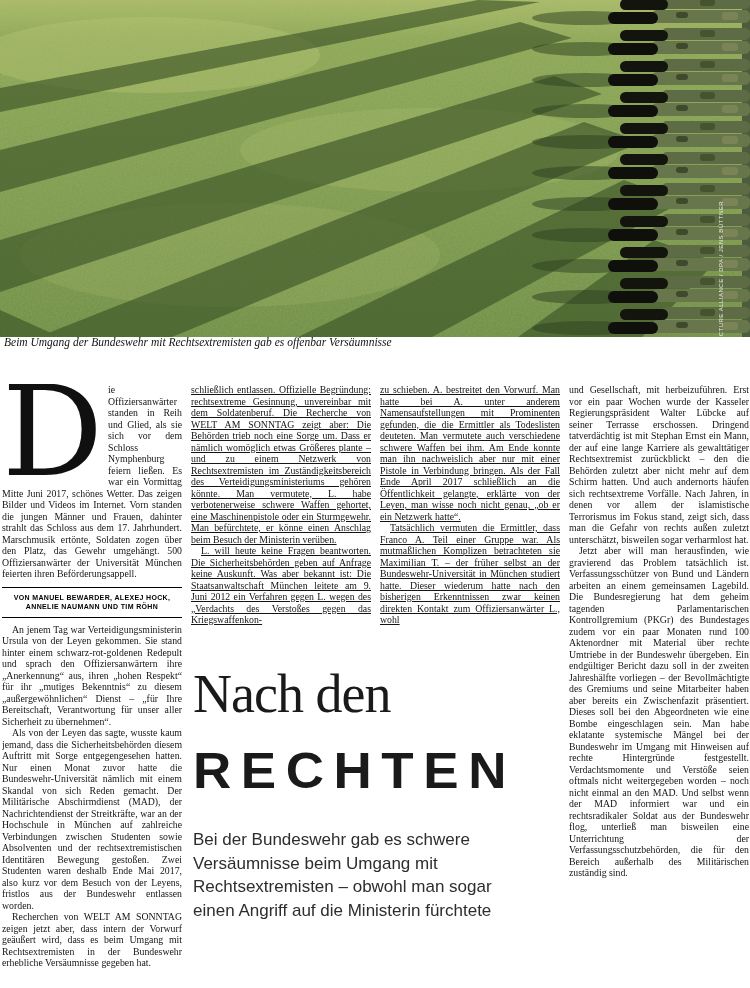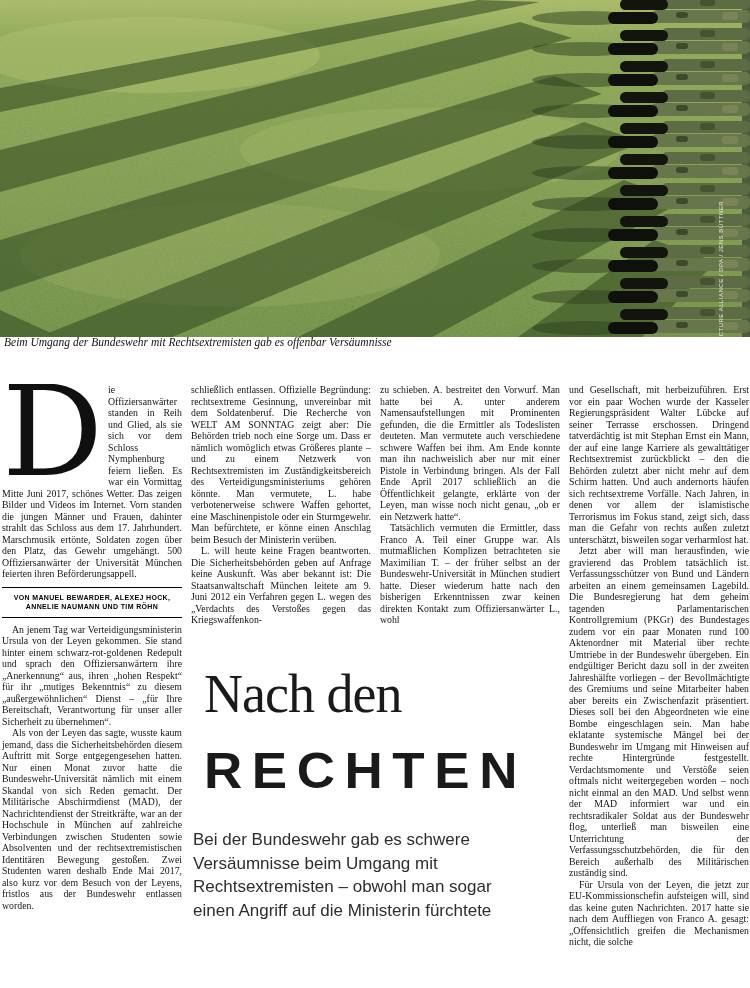--- a/index.html
+++ b/index.html
@@ -24,23 +24,23 @@
            font-size:126px;line-height:96px;height:94px;padding-right:5px;color:#101010;}
   
   .byline-block{margin:7px 0 6px 0;}
   .rule{border-top:1.3px solid #000;height:0;}
   .byline-line{font-family:"Liberation Sans",sans-serif;font-weight:700;
                font-size:7px;letter-spacing:.35px;line-height:9.5px;text-align:center;color:#000;}
   .byline-block .rule:first-child{margin-bottom:5px;}
   .byline-block .rule:last-child{margin-top:5px;}
   
   .two-cols{display:grid;grid-template-columns:180px 180px;column-gap:9px;
-            height:258px;overflow:hidden;}
+            height:258px;overflow:hidden;text-decoration:underline;}
   .headline-block{margin-top:14px;padding-left:2px;}
-  .headline-block h1{margin:11px;font-weight:400;}
+  .headline-block h1{margin:0;font-weight:400;}
   .hl-serif{display:block;font-family:"Liberation Serif",serif;font-size:54px;
             line-height:76px;letter-spacing:-1px;color:#1a1a1a;}
   .hl-sans{display:block;font-family:"Liberation Sans",sans-serif;font-weight:700;
            font-size:50px;line-height:78px;letter-spacing:9px;color:#1a1a1a;
            transform:scaleX(1.06);transform-origin:left center;}
   .subhead{margin-top:18px !important;max-width:338px;text-align:left !important;
            font-family:"Liberation Sans",sans-serif;font-weight:300;
            font-size:17px !important;line-height:23.5px !important;color:#2d2d2d;}
 </style>
 </head>
@@ -112,20 +112,21 @@
     <div class="col">
       <p><span class="dropcap">D</span><span>ie Offiziersanwärter standen in Reih und Glied, als sie sich vor dem Schloss Nymphenburg feiern ließen. Es war ein Vormittag Mitte Juni 2017, schönes Wetter. Das zeigen Bilder und Videos im Internet. Vorn standen die jungen Männer und Frauen, dahinter strahlt das Schloss aus dem 17. Jahrhundert. Marschmusik ertönte, Soldaten zogen über den Platz, das Gewehr umgehängt. 500 Offiziersanwärter der Universität München feierten ihren Beförderungsappell.</span></p>
       <div class="byline-block">
         <div class="rule"></div>
         <div class="byline-line">VON MANUEL BEWARDER, ALEXEJ HOCK,</div>
         <div class="byline-line">ANNELIE NAUMANN UND TIM RÖHN</div>
         <div class="rule"></div>
       </div>
       <p class="indent">An jenem Tag war Verteidigungsministerin Ursula von der Leyen gekommen. Sie stand hinter einem schwarz-rot-goldenen Redepult und sprach den Offiziersanwärtern ihre „Anerkennung“ aus, ihren „hohen Respekt“ für ihr „mutiges Bekenntnis“ zu diesem „außergewöhnlichen“ Dienst – „für Ihre Bereitschaft, Verantwortung für unser aller Sicherheit zu übernehmen“.</p>
       <p class="indent">Als von der Leyen das sagte, wusste kaum jemand, dass die Sicherheitsbehörden diesem Auftritt mit Sorge entgegengesehen hatten. Nur einen Monat zuvor hatte die Bundeswehr-Universität nämlich mit einem Skandal von sich Reden gemacht. Der Militärische Abschirmdienst (MAD), der Nachrichtendienst der Streitkräfte, war an der Hochschule in München auf zahlreiche Verbindungen zwischen Studenten sowie Absolventen und der rechtsextremistischen Identitären Bewegung gestoßen. Zwei Studenten waren deshalb Ende Mai 2017, also kurz vor dem Besuch von der Leyens, fristlos aus der Bundeswehr entlassen worden.</p>
+      <p class="indent">Recherchen von WELT AM SONNTAG zeigen jetzt aber, dass intern der Vorwurf geäußert wird, dass es beim Umgang mit Rechtsextremisten in der Bundeswehr erhebliche Versäumnisse gegeben hat.</p>
     </div>
 
     <div class="col">
       <div class="two-cols">
         <div>
           <p>schließlich entlassen. Offizielle Begründung: rechtsextreme Gesinnung, unvereinbar mit dem Soldatenberuf. Die Recherche von WELT AM SONNTAG zeigt aber: Die Behörden trieb noch eine Sorge um. Dass er nämlich womöglich etwas Größeres plante – und zu einem Netzwerk von Rechtsextremisten im Zuständigkeitsbereich des Verteidigungsministeriums gehören könnte. Man vermutete, L. habe verbotenerweise schwere Waffen gehortet, eine Maschinenpistole oder ein Sturmgewehr. Man befürchtete, er könne einen Anschlag beim Besuch der Ministerin verüben.</p>
           <p class="indent">L. will heute keine Fragen beantworten. Die Sicherheitsbehörden geben auf Anfrage keine Auskunft. Was aber bekannt ist: Die Staatsanwaltschaft München leitete am 9. Juni 2012 ein Verfahren gegen L. wegen des „Verdachts des Verstoßes gegen das Kriegswaffenkon-</p>
         </div>
         <div>
           <p>zu schieben. A. bestreitet den Vorwurf. Man hatte bei A. unter anderem Namensaufstellungen mit Prominenten gefunden, die die Ermittler als Todeslisten deuteten. Man vermutete auch verschiedene schwere Waffen bei ihm. Am Ende konnte man ihn nachweislich aber nur mit einer Pistole in Verbindung bringen. Als der Fall Ende April 2017 schließlich an die Öffentlichkeit gelangte, erklärte von der Leyen, man wisse noch nicht genau, „ob er ein Netzwerk hatte“.</p>
@@ -137,17 +138,16 @@
           <span class="hl-serif">Nach den</span>
           <span class="hl-sans">RECHTEN</span>
         </h1>
         <p class="subhead">Bei der Bundeswehr gab es schwere Versäumnisse beim Umgang mit Rechtsextremisten – obwohl man sogar einen Angriff auf die Ministerin fürchtete</p>
       </div>
     </div>
 
     <div class="col">
       <p>und Gesellschaft, mit herbeizuführen. Erst vor ein paar Wochen wurde der Kasseler Regierungspräsident Walter Lübcke auf seiner Terrasse erschossen. Dringend tatverdächtig ist mit Stephan Ernst ein Mann, der auf eine lange Karriere als gewalttätiger Rechtsextremist zurückblickt – den die Behörden zuletzt aber nicht mehr auf dem Schirm hatten. Und auch andernorts häufen sich rechtsextreme Vorfälle. Nach Jahren, in denen vor allem der islamistische Terrorismus im Fokus stand, zeigt sich, dass man die Gefahr von rechts außen zuletzt unterschätzt, bisweilen sogar verharmlost hat.</p>
       <p class="indent">Jetzt aber will man herausfinden, wie gravierend das Problem tatsächlich ist. Verfassungsschützer von Bund und Ländern arbeiten an einem gemeinsamen Lagebild. Die Bundesregierung hat dem geheim tagenden Parlamentarischen Kontrollgremium (PKGr) des Bundestages zudem vor ein paar Monaten rund 100 Aktenordner mit Material über rechte Umtriebe in der Bundeswehr übergeben. Ein endgültiger Bericht dazu soll in der zweiten Jahreshälfte vorliegen – der Bevollmächtigte des Gremiums und seine Mitarbeiter haben aber bereits ein Zwischenfazit präsentiert. Dieses soll bei den Abgeordneten wie eine Bombe eingeschlagen sein. Man habe eklatante systemische Mängel bei der Bundeswehr im Umgang mit Hinweisen auf rechte Hintergründe festgestellt. Verdachtsmomente und Verstöße seien oftmals nicht weitergegeben worden – noch nicht einmal an den MAD. Und selbst wenn der MAD informiert war und ein rechtsradikaler Soldat aus der Bundeswehr flog, unterließ man bisweilen eine Unterrichtung der Verfassungsschutzbehörden, die für den Bereich außerhalb des Militärischen zuständig sind.</p>
-      <p class="indent">Für Ursula von der Leyen, die jetzt zur EU-Kommissionschefin aufsteigen will, sind das keine guten Nachrichten. 2017 hatte sie nach dem Auffliegen von Franco A. gesagt: „Offensichtlich greifen die Mechanismen nicht, die solche</p>
     </div>
 
   </div>
 </div>
 
 </body></html>

